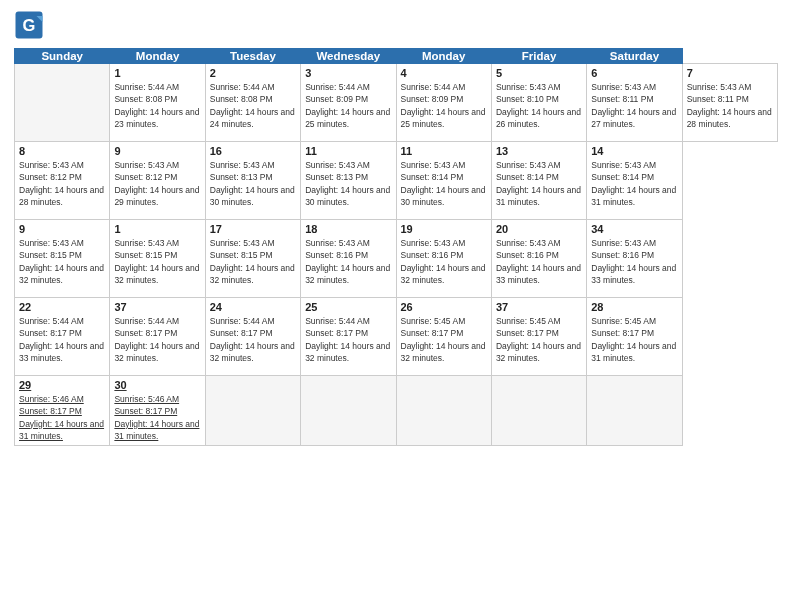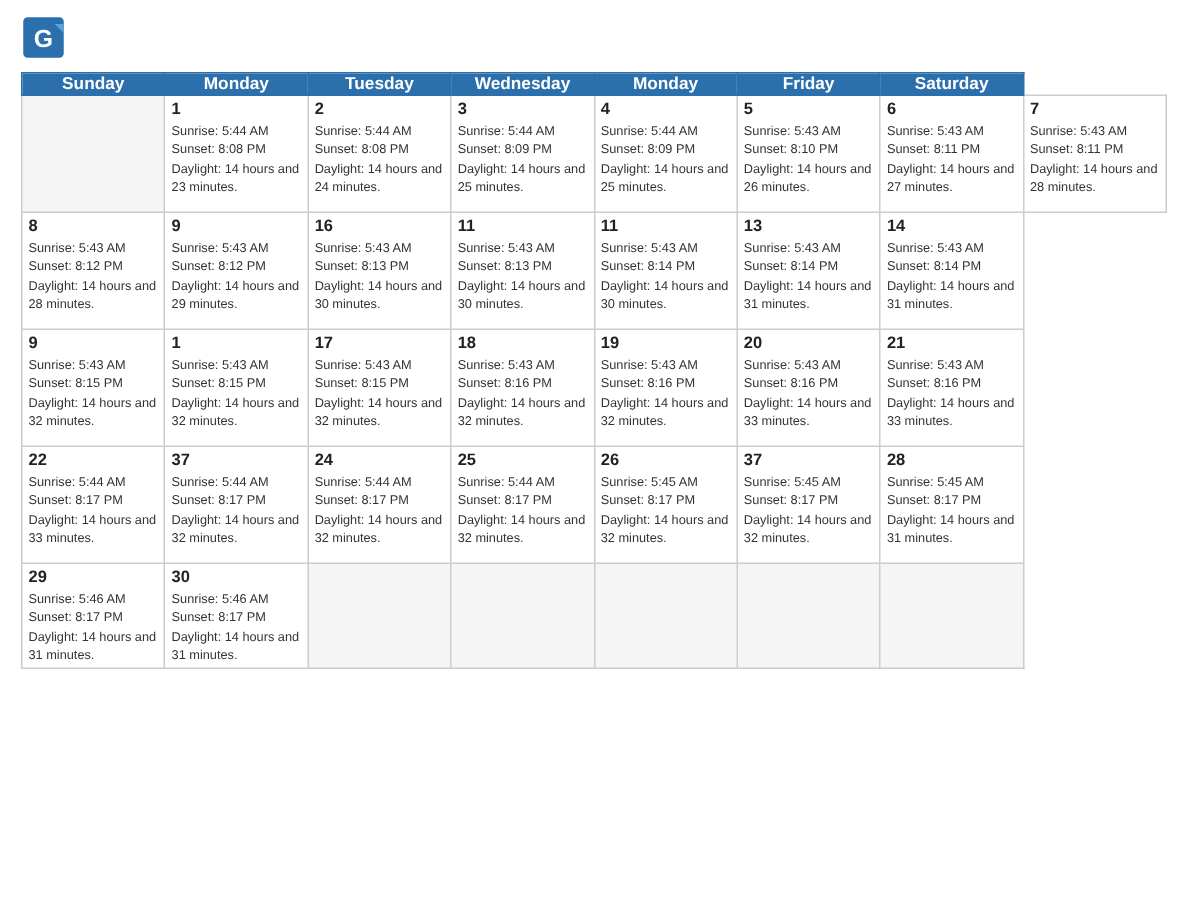--- a/index.html
+++ b/index.html
@@ -85,20 +85,21 @@
       display: block;
       margin-bottom: 2px;
     }
     .day-info {
       font-size: 8.5px;
       line-height: 1.45;
       color: #333;
     }
     tr:last-child td {
       height: 68px;
+      text-decoration: underline;
     }
   </style>
 </head>
 <body>
 
 <div class="page">
   <div class="header">
     <div class="logo">
       <svg class="logo-icon" viewBox="0 0 40 40">
         <rect x="2" y="2" width="36" height="36" rx="4" fill="#2c6fad"></rect>
@@ -209,21 +210,21 @@
           </td>
           <td>
             <span class="day-num">19</span>
             <div class="day-info">Sunrise: 5:43 AM<br>Sunset: 8:16 PM<br>Daylight: 14 hours and 32 minutes.</div>
           </td>
           <td>
             <span class="day-num">20</span>
             <div class="day-info">Sunrise: 5:43 AM<br>Sunset: 8:16 PM<br>Daylight: 14 hours and 33 minutes.</div>
           </td>
           <td>
-            <span class="day-num">21</span>
+            <span class="day-num">34</span>
             <div class="day-info">Sunrise: 5:43 AM<br>Sunset: 8:16 PM<br>Daylight: 14 hours and 33 minutes.</div>
           </td>
         </tr>
         <tr>
           <td>
             <span class="day-num">22</span>
             <div class="day-info">Sunrise: 5:44 AM<br>Sunset: 8:17 PM<br>Daylight: 14 hours and 33 minutes.</div>
           </td>
           <td>
             <span class="day-num">37</span>

